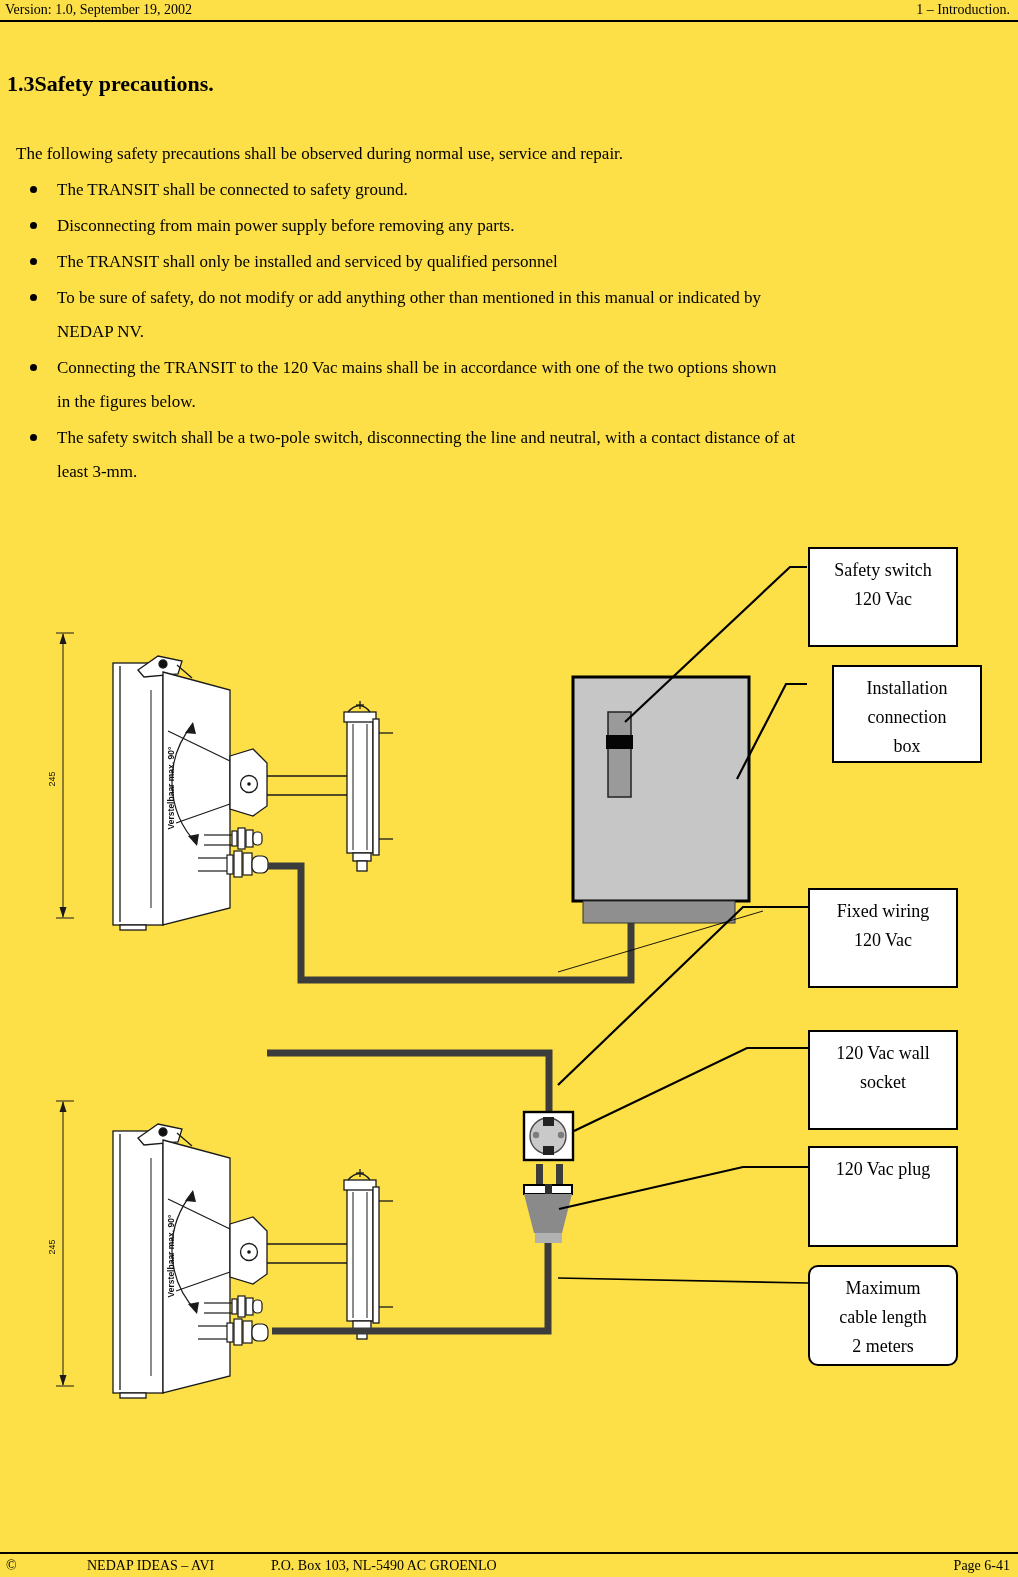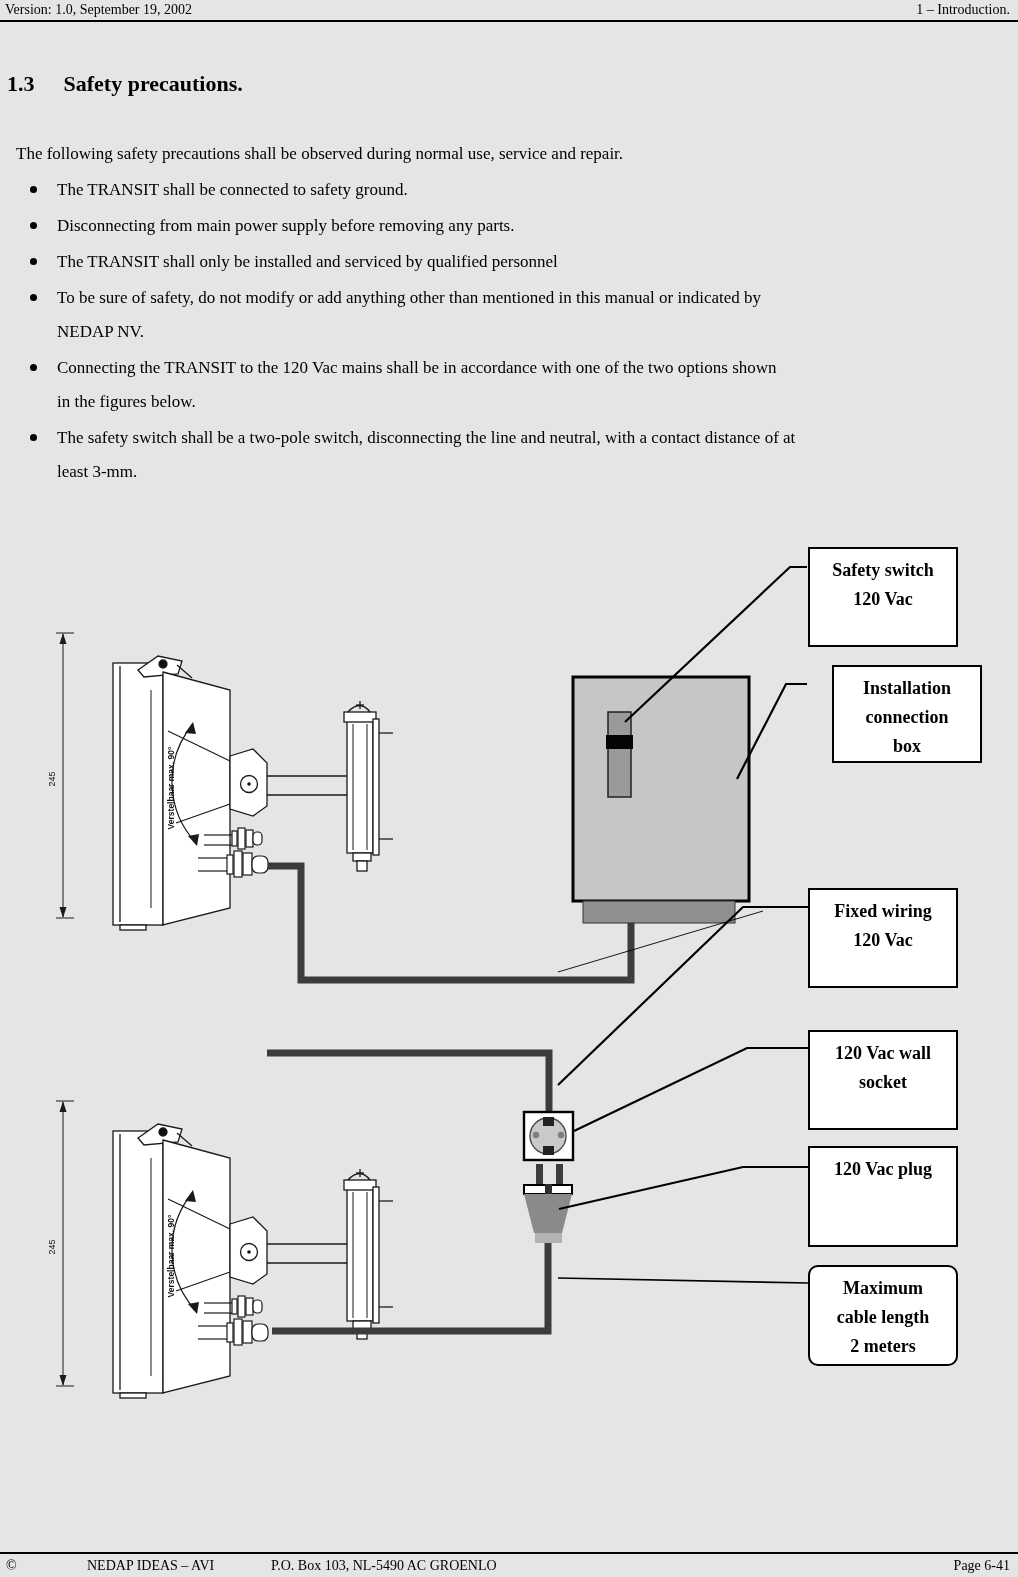--- a/index.html
+++ b/index.html
@@ -1,34 +1,34 @@
 <!DOCTYPE html>
 <html><head>
 <meta charset="utf-8">
 <style>
   html,body{margin:0;padding:0;background:#fff;}
-  .page{position:relative;width:1018px;height:1577px;background:#e5e5e5;overflow:hidden;
+  .page{position:relative;width:1018px;height:1577px;background:#fde047;overflow:hidden;
         font-family:"Liberation Serif", serif;color:#000;}
   
   .hdr-left{position:absolute;left:5px;top:2px;font-size:14px;}
   .hdr-right{position:absolute;right:8px;top:2px;font-size:14px;}
   .hdr-rule{position:absolute;left:0;top:20px;width:1018px;height:2px;background:#000;}
   
-  .heading{position:absolute;left:7px;top:71px;font-size:22px;font-weight:bold;display:flex;gap:29px;}
+  .heading{position:absolute;left:7px;top:71px;font-size:22px;font-weight:bold;display:flex;}
   
   .content{position:absolute;left:16px;top:137px;width:1002px;font-size:17px;line-height:34px;}
   .content p{margin:0 0 2px 0;}
   .content ul{list-style:none;margin:0;padding:0;}
   .content li{position:relative;padding-left:41px;margin-bottom:2px;}
   .dot{position:absolute;left:14px;top:13px;width:7px;height:7px;border-radius:50%;background:#000;}
   .btext{white-space:pre-line;display:block;}
   
   .diagram-svg{position:absolute;left:0;top:528px;}
   .lblbox{position:absolute;left:808px;width:150px;box-sizing:border-box;border:2.2px solid #000;
-          background:#fff;text-align:center;font-size:18px;line-height:29px;padding-top:7px;font-weight:bold;}
+          background:#fff;text-align:center;font-size:18px;line-height:29px;padding-top:7px;}
   .lblbox div{min-height:29px;}
   
   .ftr-rule{position:absolute;left:0;top:1552px;width:1018px;height:2px;background:#000;}
   .ftr{position:absolute;top:1558px;font-size:14px;}
   .ftr-c{left:6px;}
   .ftr-co{left:52px;margin-left:35px;}
   .ftr-ad{left:271px;}
   .ftr-pg{right:8px;text-align:right;}
 </style>
 </head>

